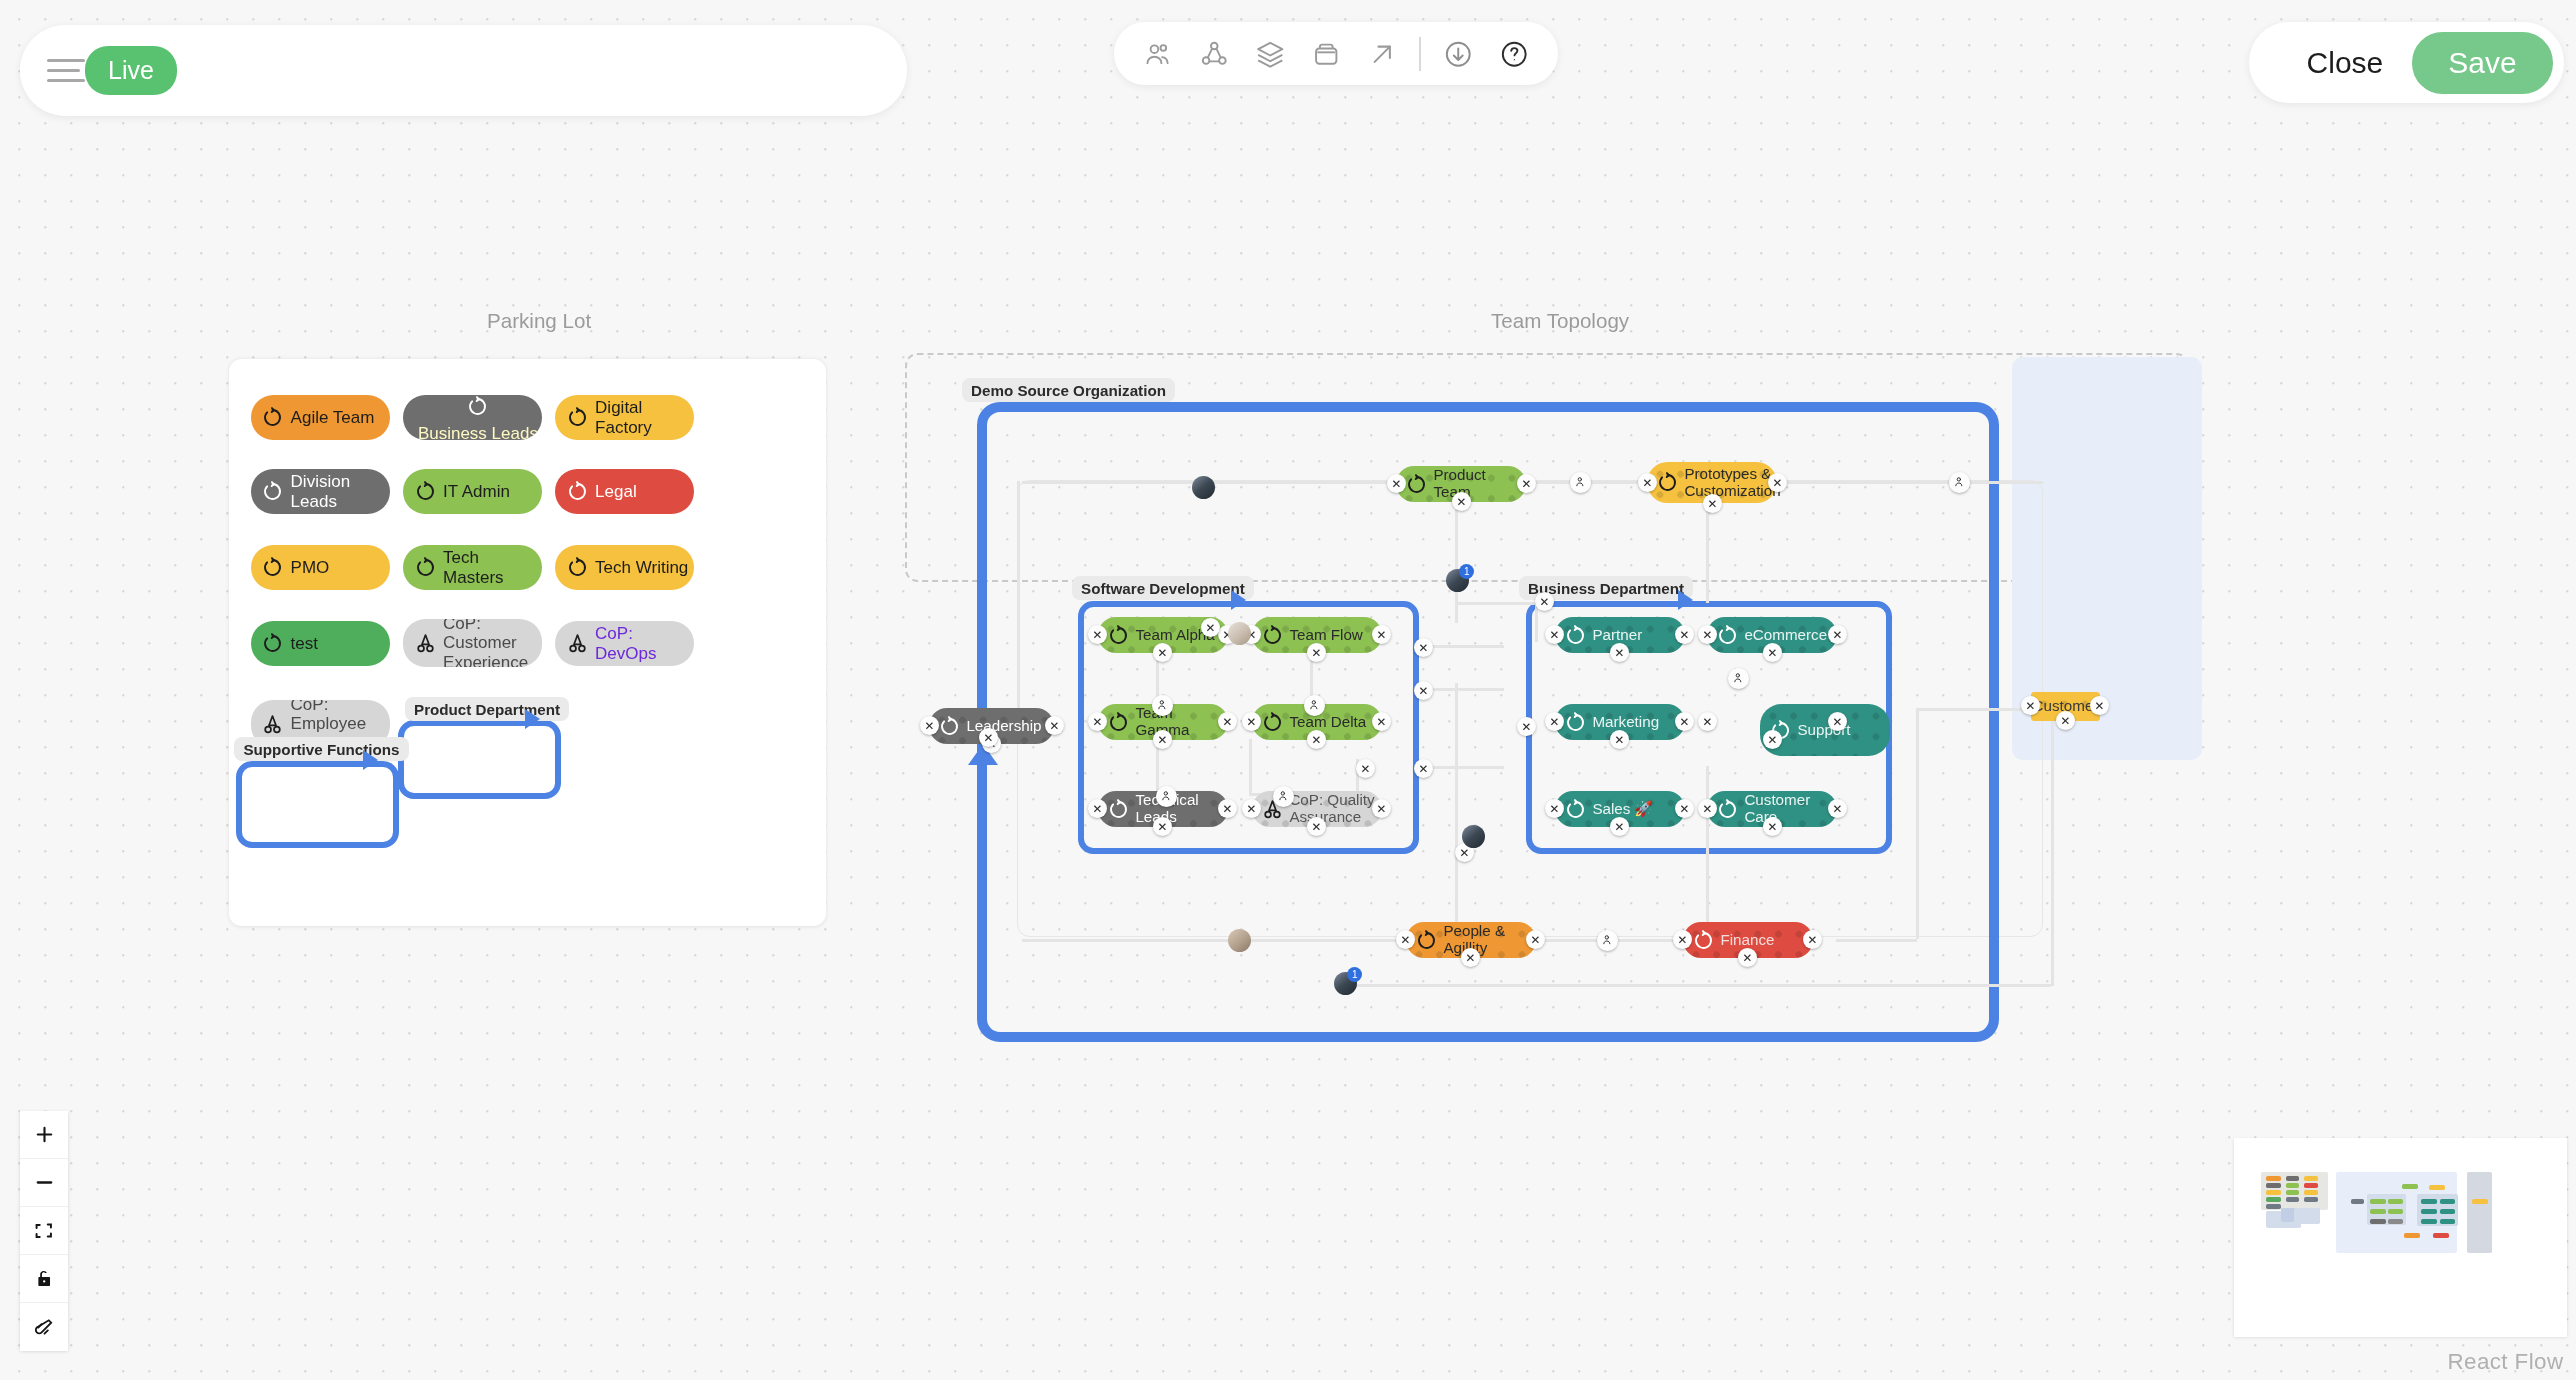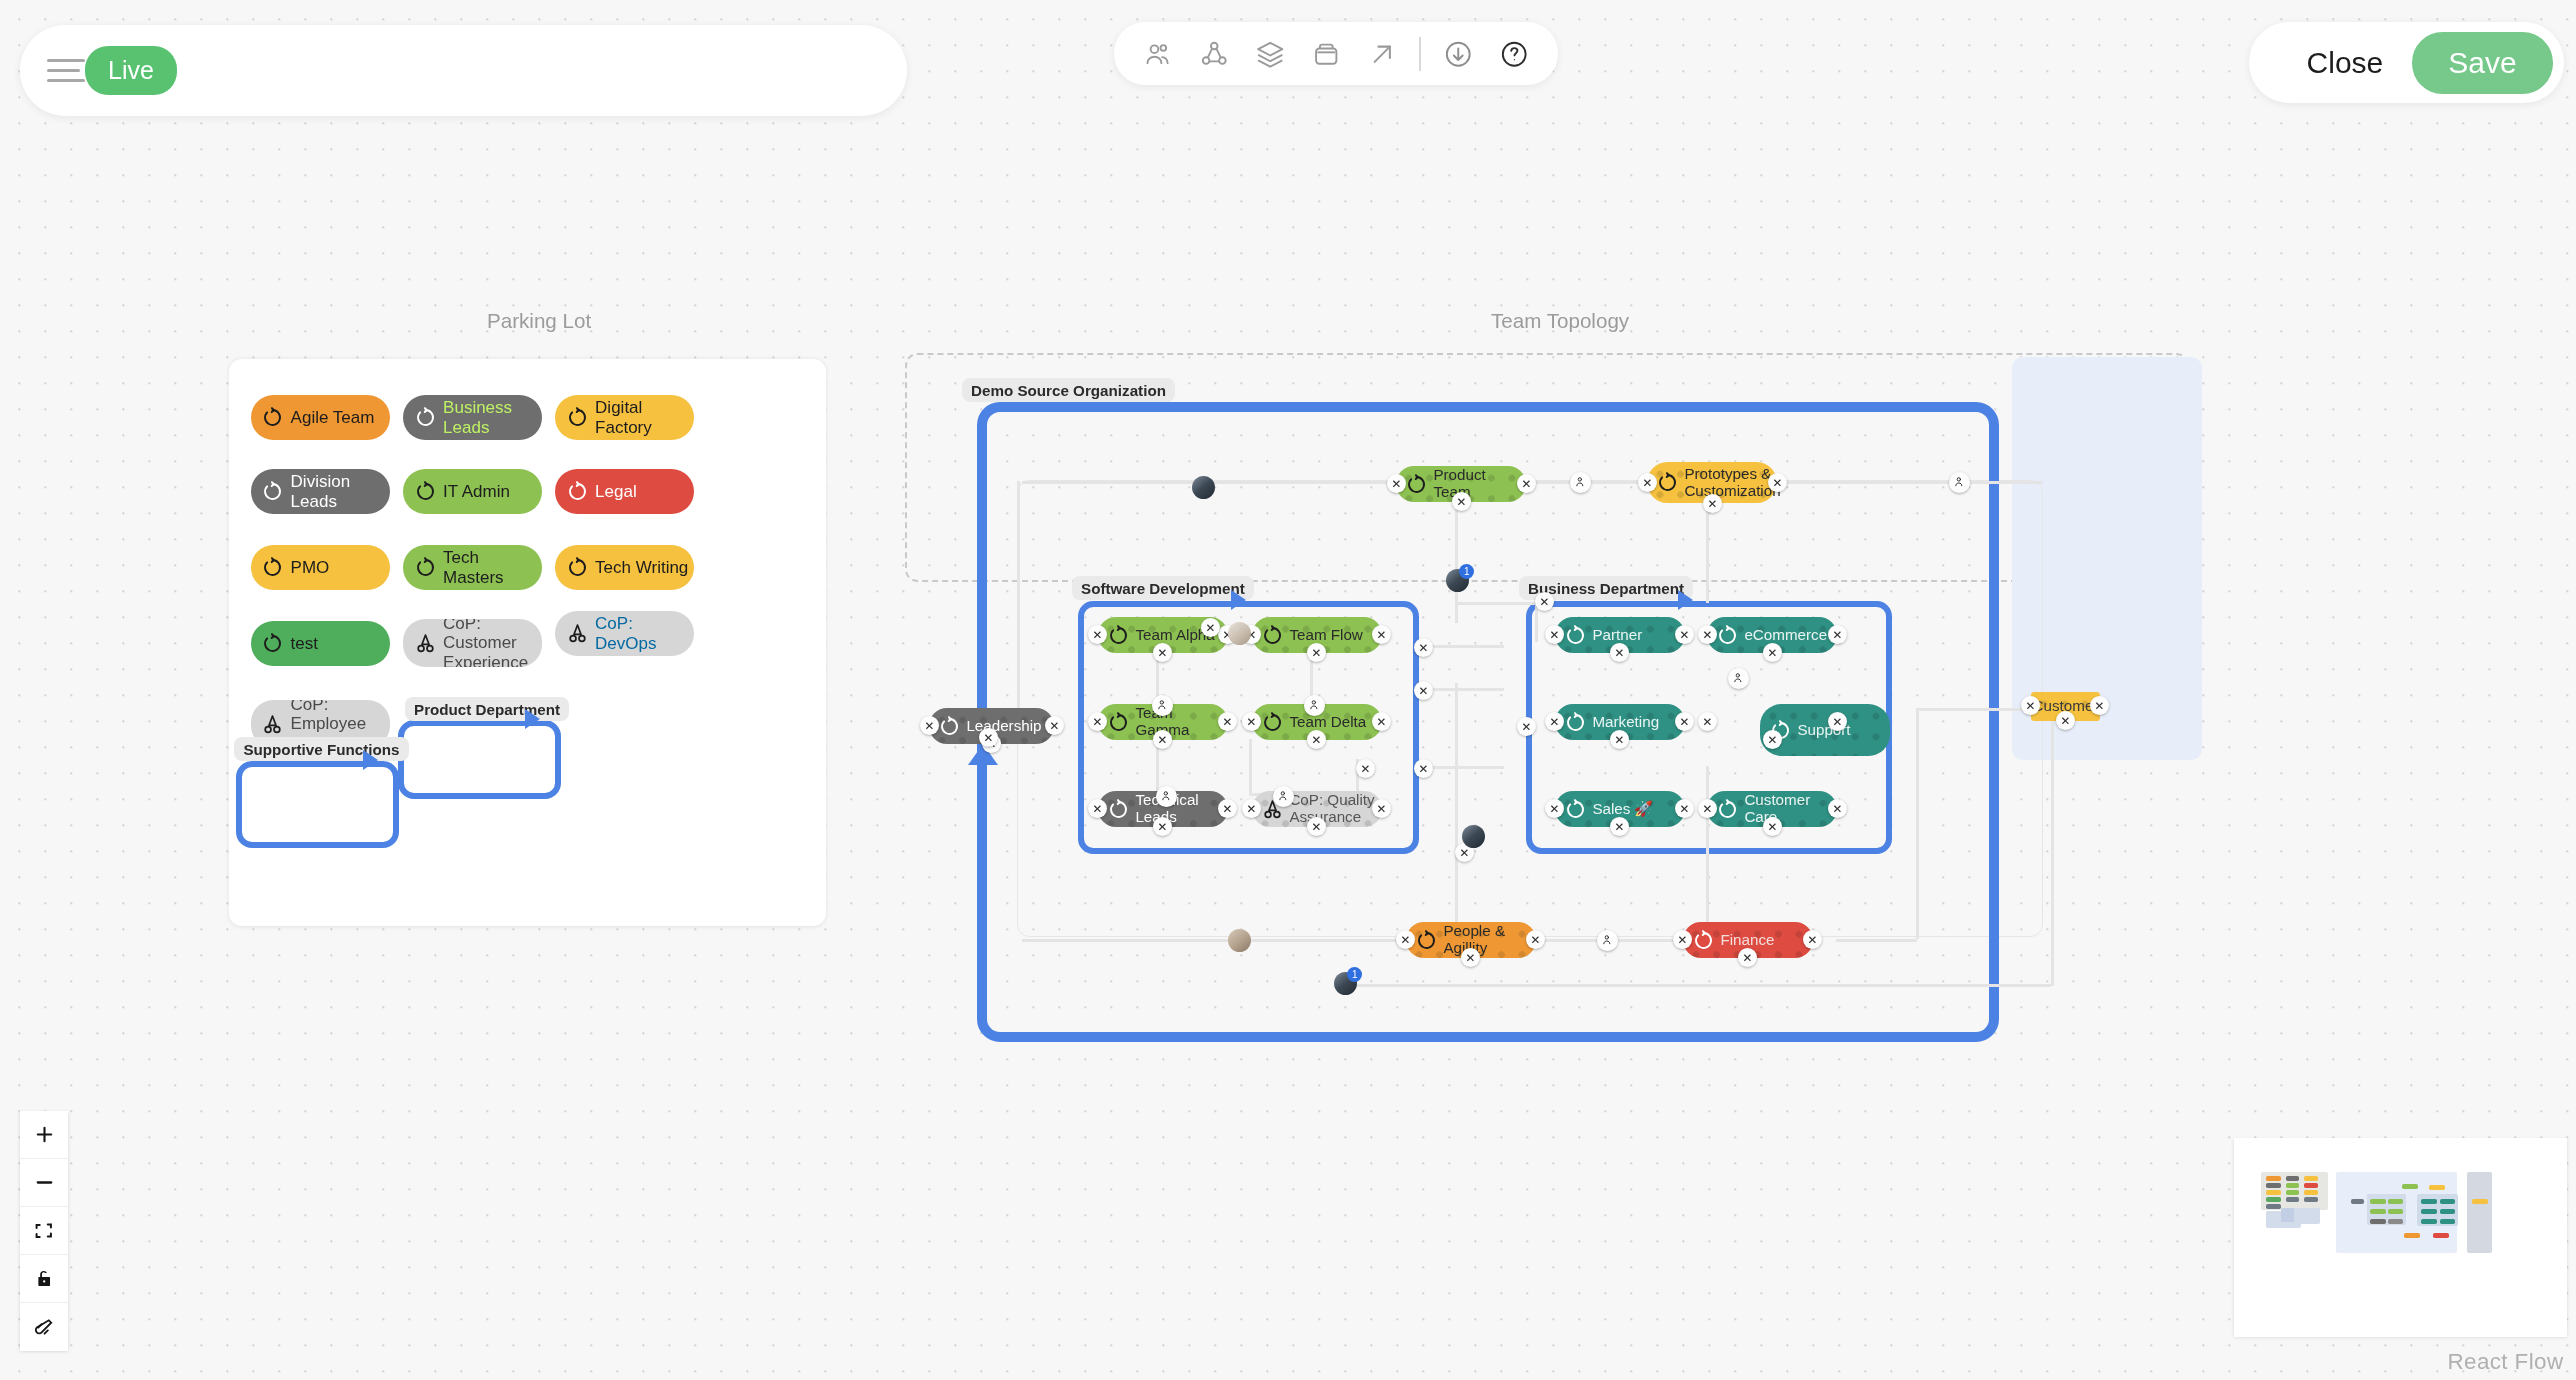--- a/index.html
+++ b/index.html
@@ -265,21 +265,21 @@
 <div id="parking-panel">
     <div class="chip" style="left: 21.5px; top: 36px; width: 139px; background: rgb(239, 152, 51); color: rgb(29, 29, 29);">
       <span class="ic">
         <svg width="23" height="23" viewBox="0 0 24 24" fill="none" stroke="#1d1d1d" stroke-width="2" stroke-linecap="round">
           <path d="M12 4.2a7.8 7.8 0 1 1-5.6 2.4"></path>
           <path d="M11.4 2.2 13.6 4.4 11.2 6.3"></path>
         </svg>
       </span>
       <span class="chip-label">Agile Team</span>
     </div>
-    <div class="chip" style="left: 174px; top: 36px; width: 139px; background: rgb(110, 110, 110); color: #bef264;">
+    <div class="chip" style="left: 174px; top: 36px; width: 139px; background: rgb(110, 110, 110); color: #fef9c3; flex-direction: column;">
       <span class="ic">
         <svg width="23" height="23" viewBox="0 0 24 24" fill="none" stroke="#ffffff" stroke-width="2" stroke-linecap="round">
           <path d="M12 4.2a7.8 7.8 0 1 1-5.6 2.4"></path>
           <path d="M11.4 2.2 13.6 4.4 11.2 6.3"></path>
         </svg>
       </span>
       <span class="chip-label">Business Leads</span>
     </div>
     <div class="chip" style="left: 326px; top: 36px; width: 139px; background: rgb(245, 193, 63); color: rgb(29, 29, 29);">
       <span class="ic">
@@ -356,21 +356,21 @@
     <div class="chip two-line" style="left: 174px; top: 260px; width: 139px; background: rgb(214, 214, 214); color: rgb(74, 74, 74);">
       <span class="ic">
         <svg width="23" height="23" viewBox="0 0 24 24" fill="none" stroke="#1d1d1d" stroke-width="1.8">
           <path d="M12 3.2 8.3 13h7.4z" stroke-linejoin="round"></path>
           <circle cx="7.4" cy="17.2" r="3"></circle>
           <circle cx="16.6" cy="17.2" r="3"></circle>
         </svg>
       </span>
       <span class="chip-label">CoP: Customer Experience</span>
     </div>
-    <div class="chip" style="left: 326px; top: 252px; width: 139px; background: rgb(214, 214, 214); color: #0369a1;">
+    <div class="chip" style="left: 326px; top: 262px; width: 139px; background: rgb(214, 214, 214); color: #6d28d9;">
       <span class="ic">
         <svg width="23" height="23" viewBox="0 0 24 24" fill="none" stroke="#1d1d1d" stroke-width="1.8">
           <path d="M12 3.2 8.3 13h7.4z" stroke-linejoin="round"></path>
           <circle cx="7.4" cy="17.2" r="3"></circle>
           <circle cx="16.6" cy="17.2" r="3"></circle>
         </svg>
       </span>
       <span class="chip-label">CoP: DevOps</span>
     </div>
     <div class="chip two-line" style="left: 21.5px; top: 341px; width: 139px; background: rgb(214, 214, 214); color: rgb(74, 74, 74);">

